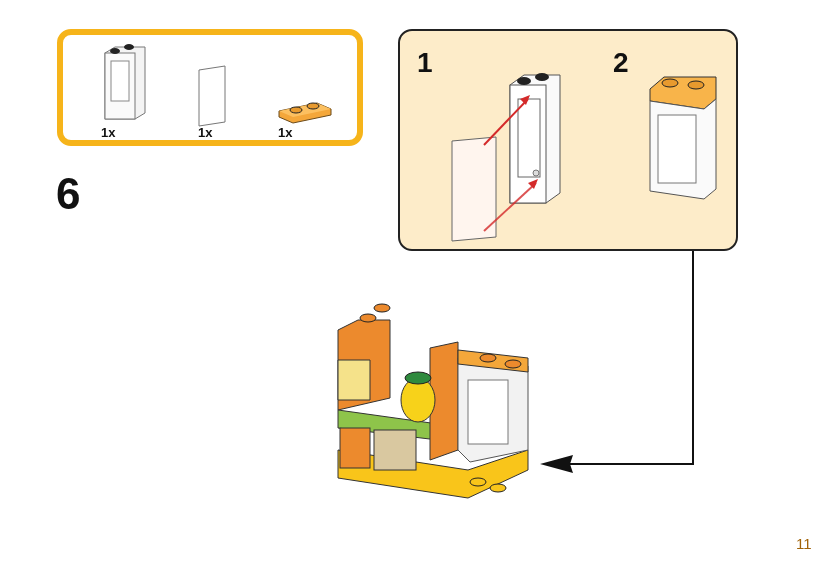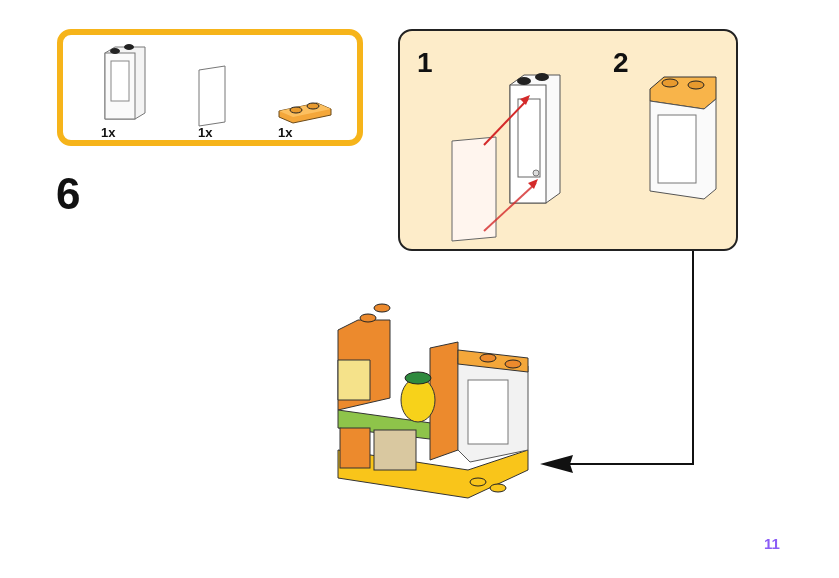--- a/index.html
+++ b/index.html
@@ -2,21 +2,21 @@
 <html><head>
 <meta charset="utf-8">
 <style>
   html,body{margin:0;padding:0;background:#fff;}
   body{width:839px;height:578px;position:relative;overflow:hidden;font-family:"Liberation Sans",sans-serif;}
   .parts-box{position:absolute;left:57px;top:29px;width:306px;height:117px;border:6px solid #f6b41a;border-radius:14px;box-sizing:border-box;background:#fff;}
   .qty{position:absolute;font-weight:bold;font-size:13px;color:#111;}
   .step-number{position:absolute;left:56px;top:172px;font-size:44px;font-weight:bold;color:#111;line-height:1;}
   .sub-panel{position:absolute;left:398px;top:29px;width:340px;height:222px;background:#fdecc9;border:2px solid #222;border-radius:14px;box-sizing:border-box;}
   .sub-num{position:absolute;font-size:28px;font-weight:bold;color:#111;line-height:1;}
-  .page-number{position:absolute;left:764px;top:535px;font-size:15px;font-weight:bold;color:#8b5cf6;}
+  .page-number{position:absolute;left:796px;top:535px;font-size:15px;font-weight:normal;color:#a16207;}
   svg{position:absolute;overflow:visible;}
 </style>
 </head>
 <body>
 
 <div class="parts-box">
   <svg style="left:38px;top:6px;" width="50" height="80">
     <polygon points="4,12 14,6 44,6 44,72 34,78 4,78" fill="#f4f4f4" stroke="#777" stroke-width="1"></polygon>
     <rect x="4" y="12" width="30" height="66" fill="#fafafa" stroke="#777"></rect>
     <rect x="10" y="20" width="18" height="40" fill="#fff" stroke="#888"></rect>

